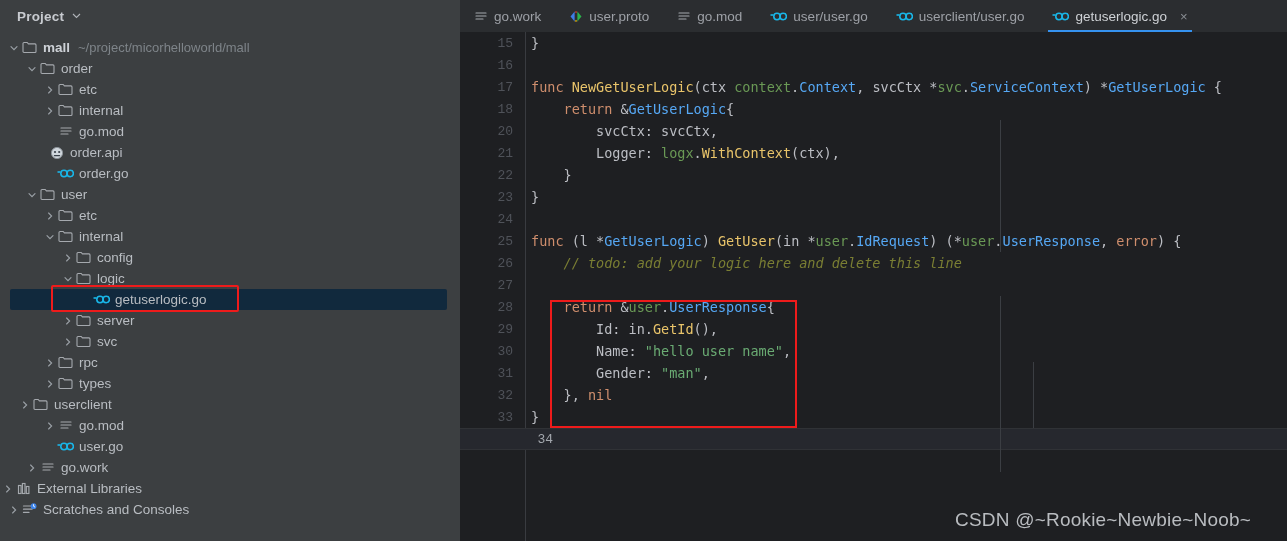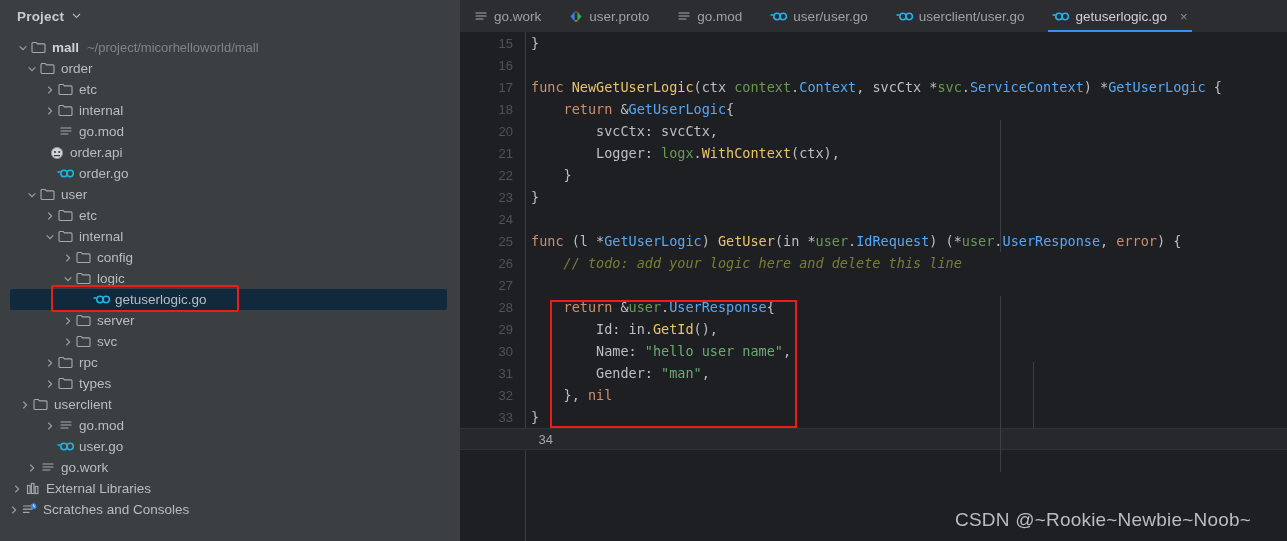--- a/index.html
+++ b/index.html
@@ -116,21 +116,21 @@
   .code-row.current::after{
     content:""; position:absolute; left:0; right:0; top:0; height:1px; background:#303236;
   }
   .code-row.current::before{
     content:""; position:absolute; left:0; right:0; bottom:0; height:1px; background:#303236;
   }
   .lnum {
     width: 53px; flex: 0 0 53px;
     text-align: right; padding-right: 0;
     color: #4f5259; font-size: 13px;
-    font-family: Liberation Sans, sans-serif;
+    font-family: Liberation Mono, monospace;
     padding-left: 22px;
   }
   .code-row.current .lnum { color: #a3a7ad; margin-left: 40px; }
   .ltext {
     margin-left: 18px;
     white-space: pre;
     color: #bcbec4;
     position: relative;
   }
 
@@ -168,21 +168,21 @@
   <div id="sidebar">
     <div id="project-header">
       <span class="ptitle">Project</span>
       <span class="chev-down-small">
         <svg width="9" height="9" viewBox="0 0 9 9">
             <path d="M1 3 L4.5 6.5 L8 3" fill="none" stroke="#b0b4b9" stroke-width="1.1"></path>
           </svg>
       </span>
     </div>
     <div class="tree" id="tree-root">
-        <div class="row" style="padding-left: 16px;">
+        <div class="row" style="padding-left: 7px;">
           <span class="twisty">
             <svg width="10" height="10" viewBox="0 0 10 10">
               <path d="M2 3.6 L5 6.6 L8 3.6" fill="none" stroke="#9aa0a6" stroke-width="1.15" stroke-linecap="round"></path>
             </svg>
           </span>
           <span class="ico">
             <svg width="15" height="13" viewBox="0 0 15 13">
               <path d="M1 2.5a1 1 0 011-1h3.2l1.2 1.4H13a1 1 0 011 1v6.6a1 1 0 01-1 1H2a1 1 0 01-1-1z" fill="none" stroke="#a5a9ae" stroke-width="1.1"></path>
             </svg>
           </span>
@@ -449,21 +449,21 @@
             <svg width="14" height="13" viewBox="0 0 14 13">
               <g stroke="#a5a9ae" stroke-width="1.2" stroke-linecap="round">
                 <line x1="2" y1="3" x2="12" y2="3"></line>
                 <line x1="2" y1="6" x2="12" y2="6"></line>
                 <line x1="2" y1="9" x2="9" y2="9"></line>
               </g>
             </svg>
           </span>
           <span class="lbl">go.work</span>
         </div>
-        <div class="row" style="padding-left: 10px;">
+        <div class="row" style="padding-left: 1px;">
           <span class="twisty">
             <svg width="10" height="10" viewBox="0 0 10 10">
               <path d="M3.6 2 L6.6 5 L3.6 8" fill="none" stroke="#9aa0a6" stroke-width="1.15" stroke-linecap="round"></path>
             </svg>
           </span>
           <span class="ico">
             <svg width="14" height="13" viewBox="0 0 14 13">
               <g fill="none" stroke="#a5a9ae" stroke-width="1.15">
                 <rect x="1.5" y="3.5" width="2.6" height="8"></rect>
                 <rect x="5.4" y="1.5" width="2.6" height="10"></rect>

